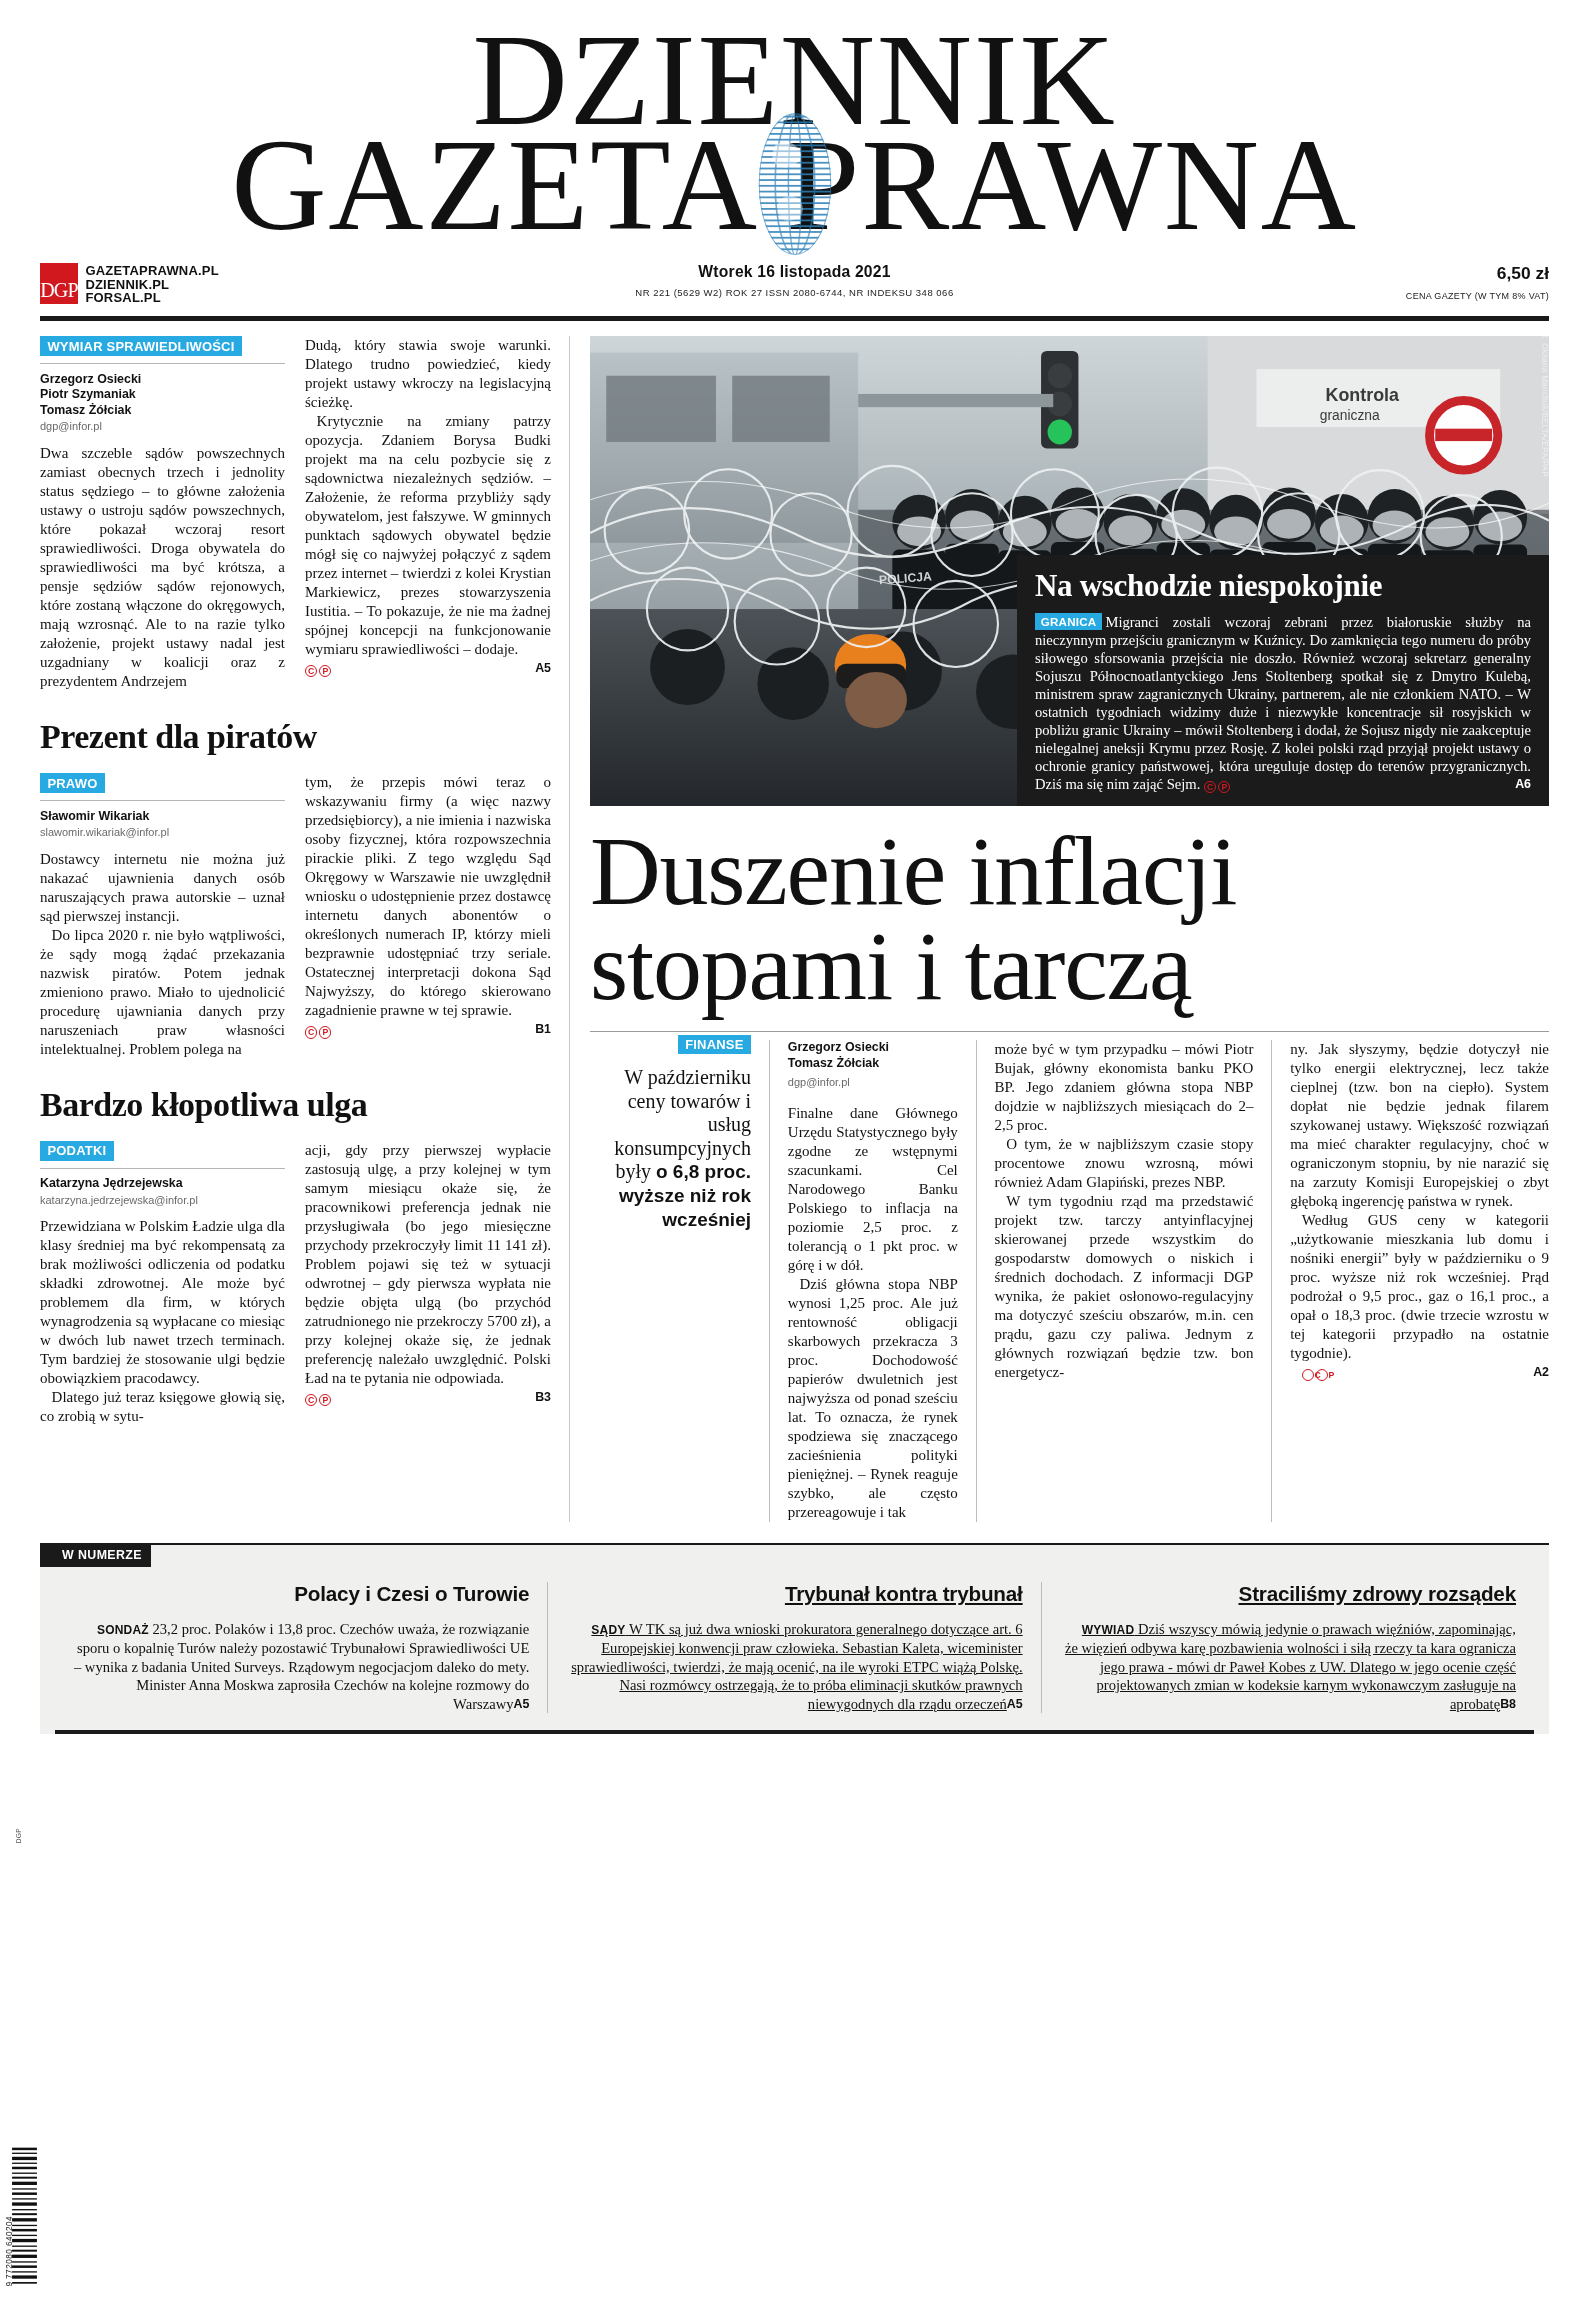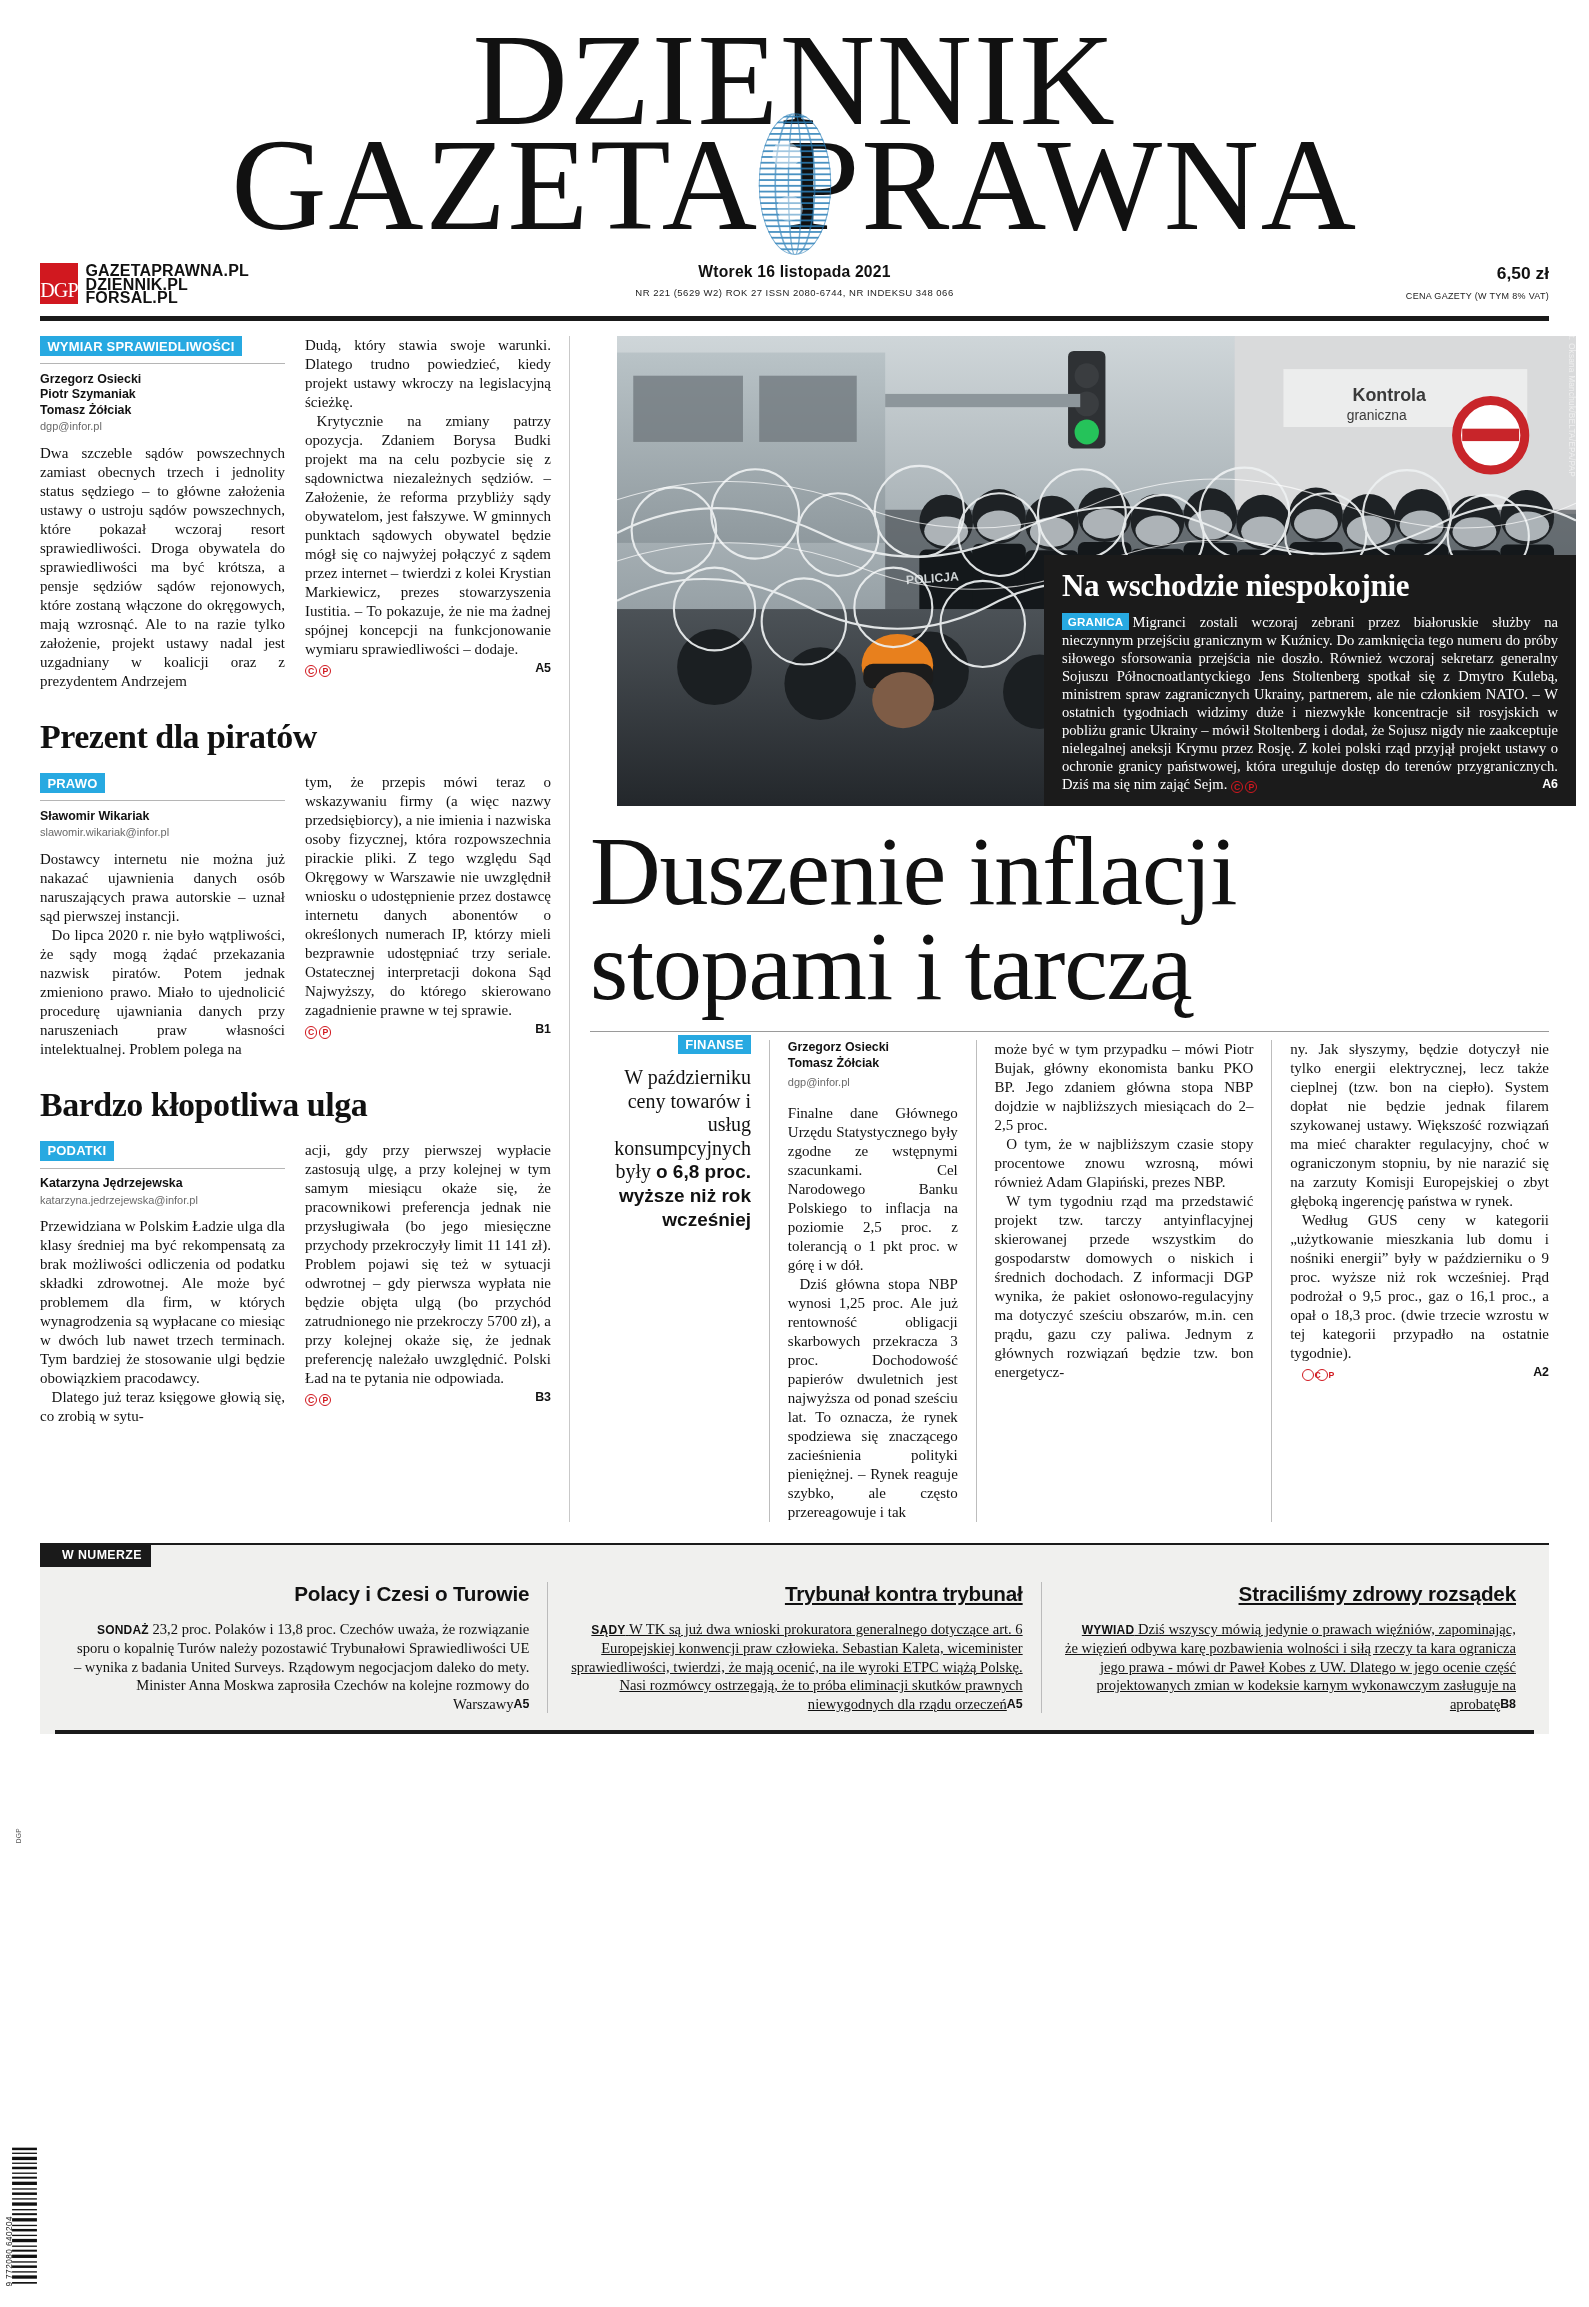--- a/index.html
+++ b/index.html
@@ -75,21 +75,21 @@
     display: flex;
     align-items: flex-end;
     justify-content: center;
     padding-bottom: 2.5px;
     letter-spacing: -0.8px;
   }
   .dgp-urls {
     margin-left: 7.4px;
     font-family: "Liberation Sans", sans-serif;
     font-weight: bold;
-    font-size: 16px;
+    font-size: 13px;
     line-height: 13.6px;
     letter-spacing: 0.2px;
     padding-top: 0.8px;
   }
   .center-date {
     position: absolute;
     left: 0; right: 0;
     text-align: center;
   }
   .date-main {
@@ -200,21 +200,20 @@
   }
   .art-sep { height: 28px; }
 
   
   .photo-wrap {
     position: relative;
     width: 100%;
     height: 470px;
     overflow: hidden;
     background: #8b5cf6;
-    margin-left: 27px;
   }
   .photo-svg { position: absolute; inset: 0; width: 100%; height: 100%; }
   .photo-credit {
     position: absolute;
     right: -0.8px; top: 141px;
     transform: rotate(90deg);
     transform-origin: right top;
     font-family: "Liberation Sans", sans-serif;
     font-size: 8.3px;
     color: #efefef;

